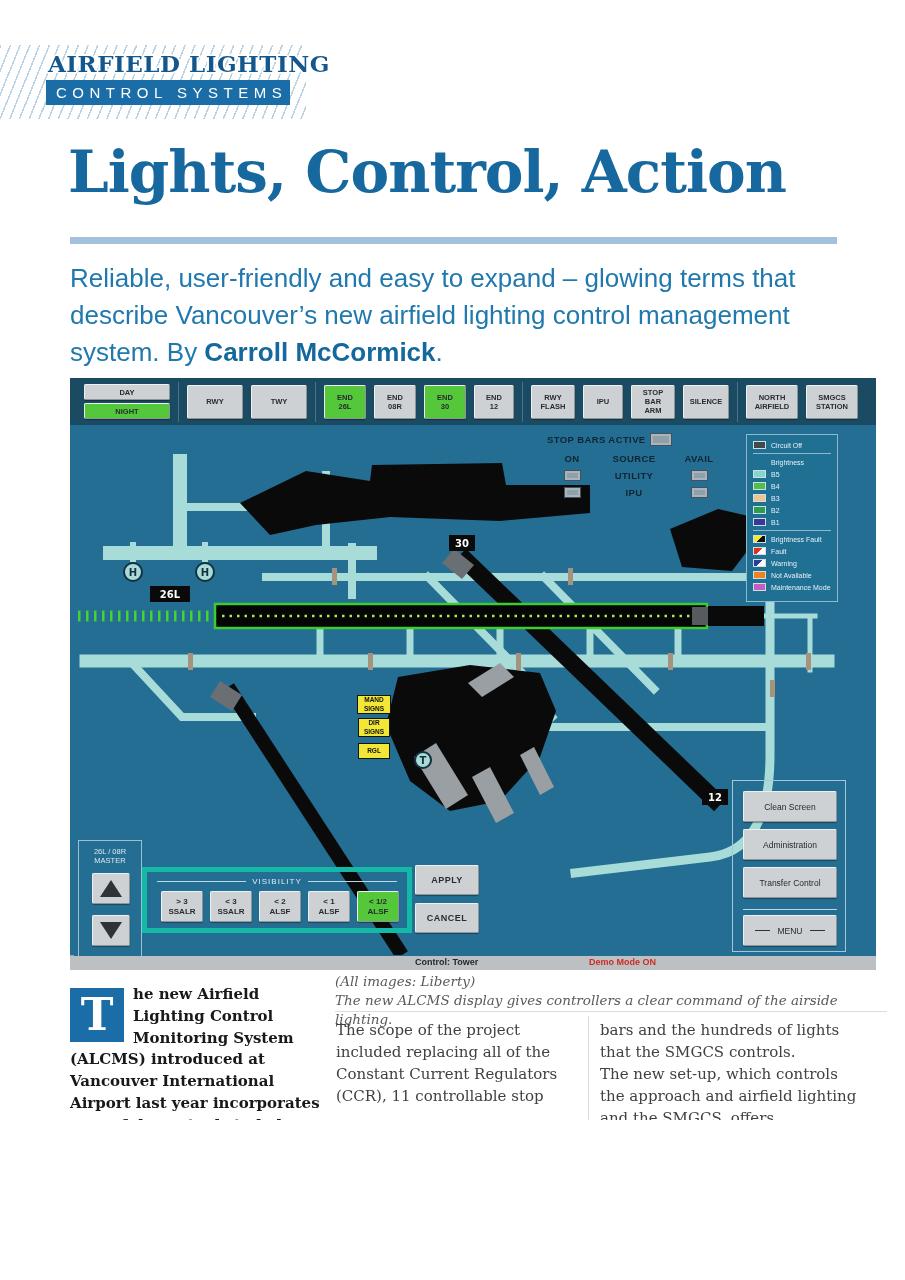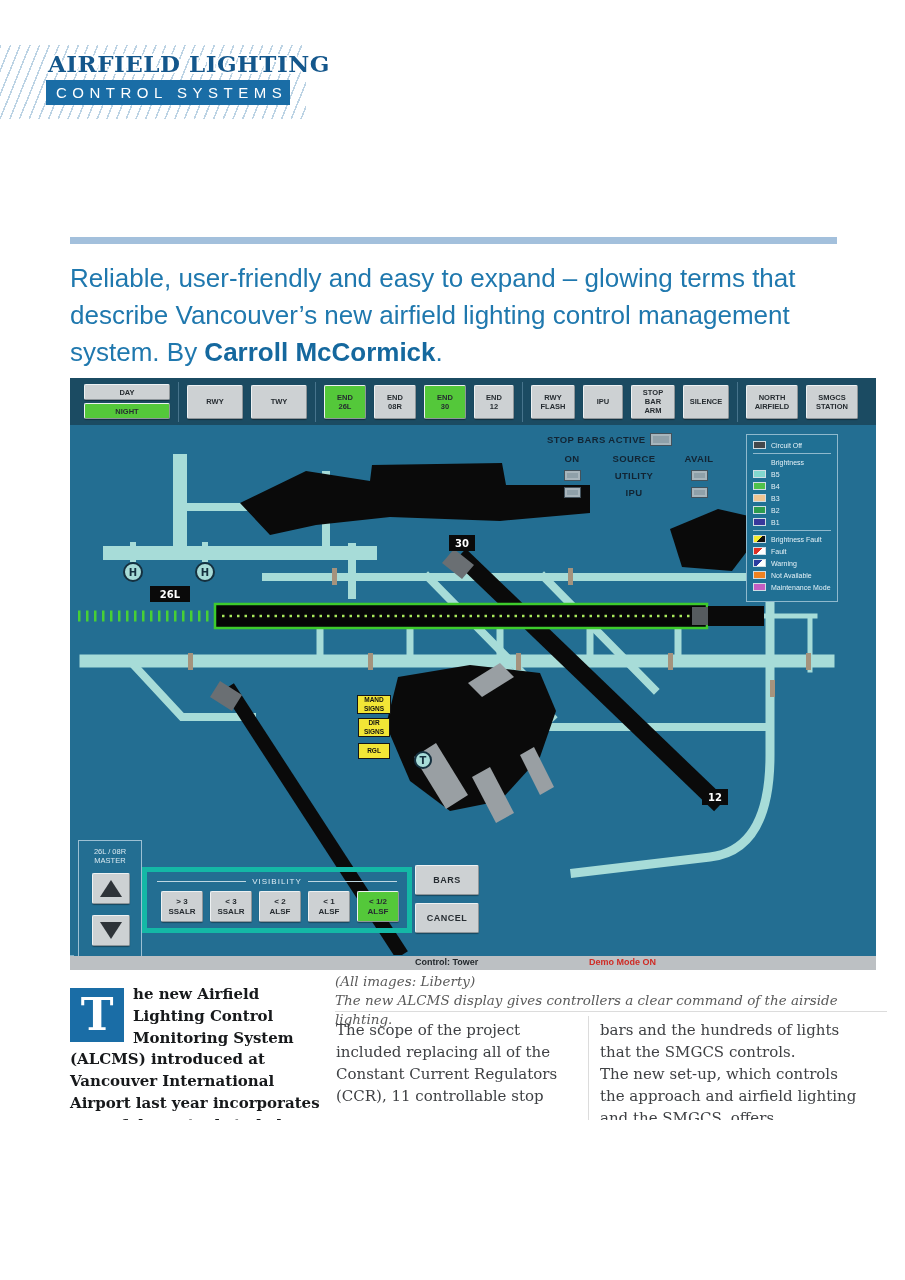--- a/index.html
+++ b/index.html
@@ -117,20 +117,21 @@
 </style>
 </head>
 <body>
 
 <div class="page">
 
   <div class="hatch"></div>
   <div class="badge-l1">AIRFIELD LIGHTING</div>
   <div class="badge-l2">CONTROL SYSTEMS</div>
 
+  <h1 class="title">Lights, Control, Action</h1>
   <div class="rule"></div>
   <p class="standfirst"><span>Reliable, user-friendly and easy to expand – glowing terms that describe Vancouver’s new airfield lighting control management system.  By </span><b>Carroll McCormick</b><span>.</span></p>
 
   <div class="shot">
 
     <div class="topbar">
       <div class="stack">
         <div class="btn tb-btn">DAY</div>
         <div class="btn tb-btn green">NIGHT</div>
       </div>
@@ -315,23 +316,30 @@
 SSALR</div>
         <div class="btn vis-btn">&lt; 2
 ALSF</div>
         <div class="btn vis-btn">&lt; 1
 ALSF</div>
         <div class="btn vis-btn green">&lt; 1/2
 ALSF</div>
       </div>
     </div>
 
-    <div class="btn act-btn" style="top:487px">BARS</div>
+    <div class="btn act-btn" style="top:487px">APPLY</div>
     <div class="btn act-btn" style="top:525px">CANCEL</div>
 
+    <div class="rpanel">
+      <div class="btn rp-btn" style="top:10px">Clean Screen</div>
+      <div class="btn rp-btn" style="top:48px">Administration</div>
+      <div class="btn rp-btn" style="top:86px">Transfer Control</div>
+      <div class="rp-div"></div>
+      <div class="btn rp-btn menu-btn" style="top:134px">MENU</div>
+    </div>
 
     <div class="statusbar">
       <span class="st-ctrl">Control: Tower</span>
       <span class="st-demo">Demo Mode ON</span>
     </div>
   </div>
 
   <div class="caption">
     <div>(All images: Liberty)</div>
     <div>The new ALCMS display gives controllers a clear command of the airside lighting.</div>

